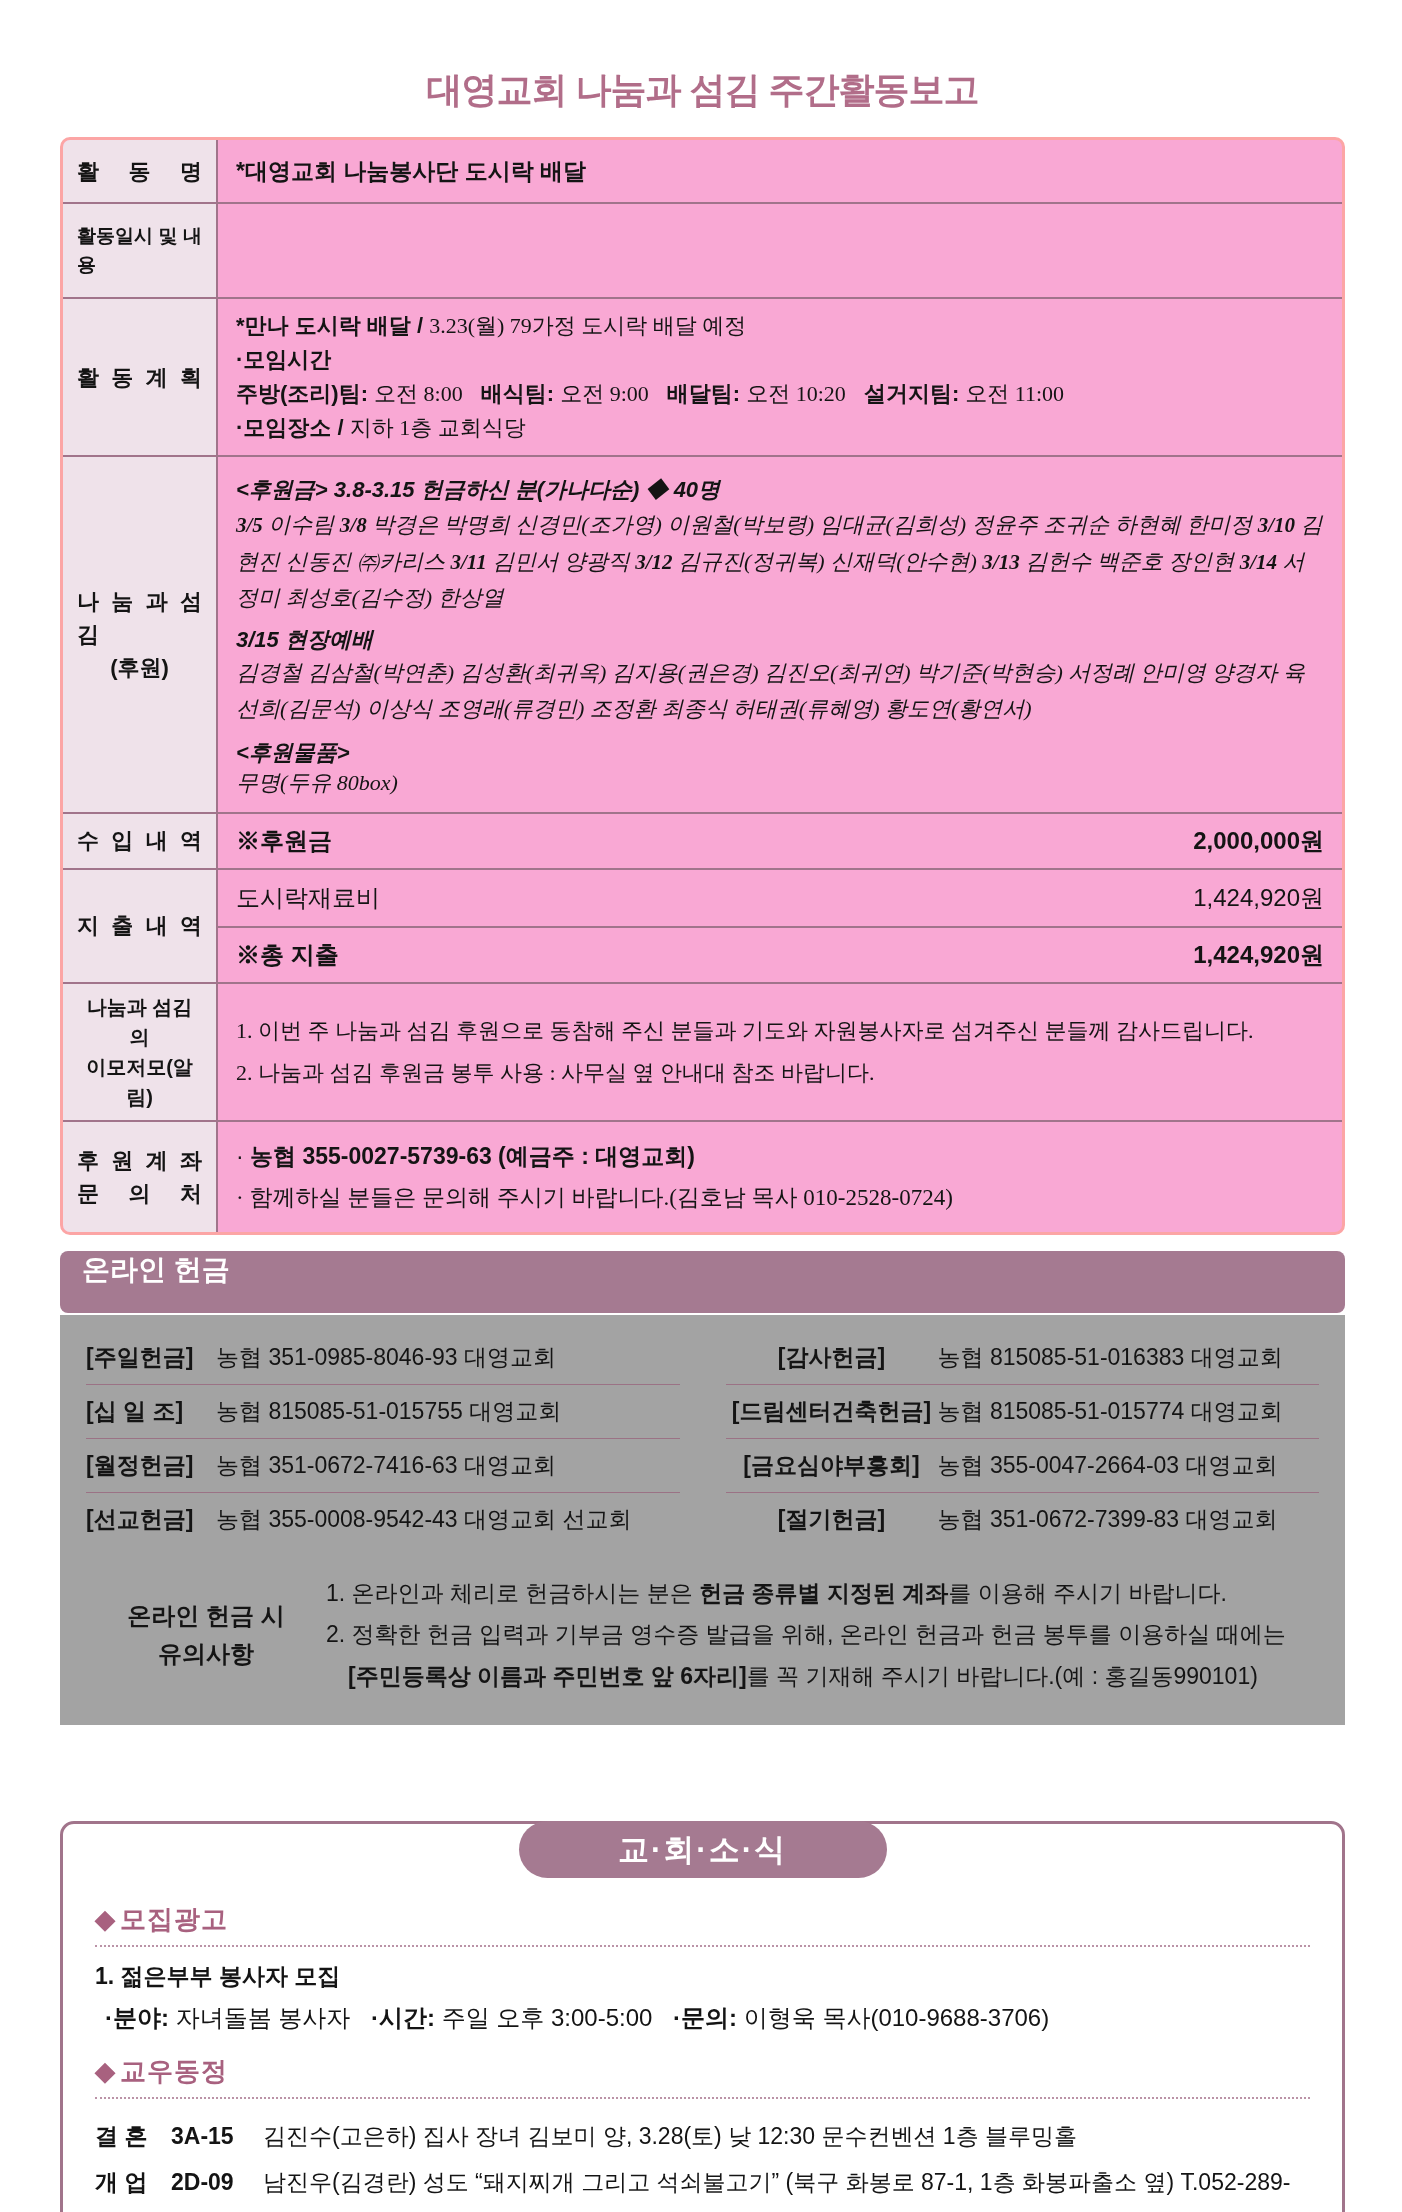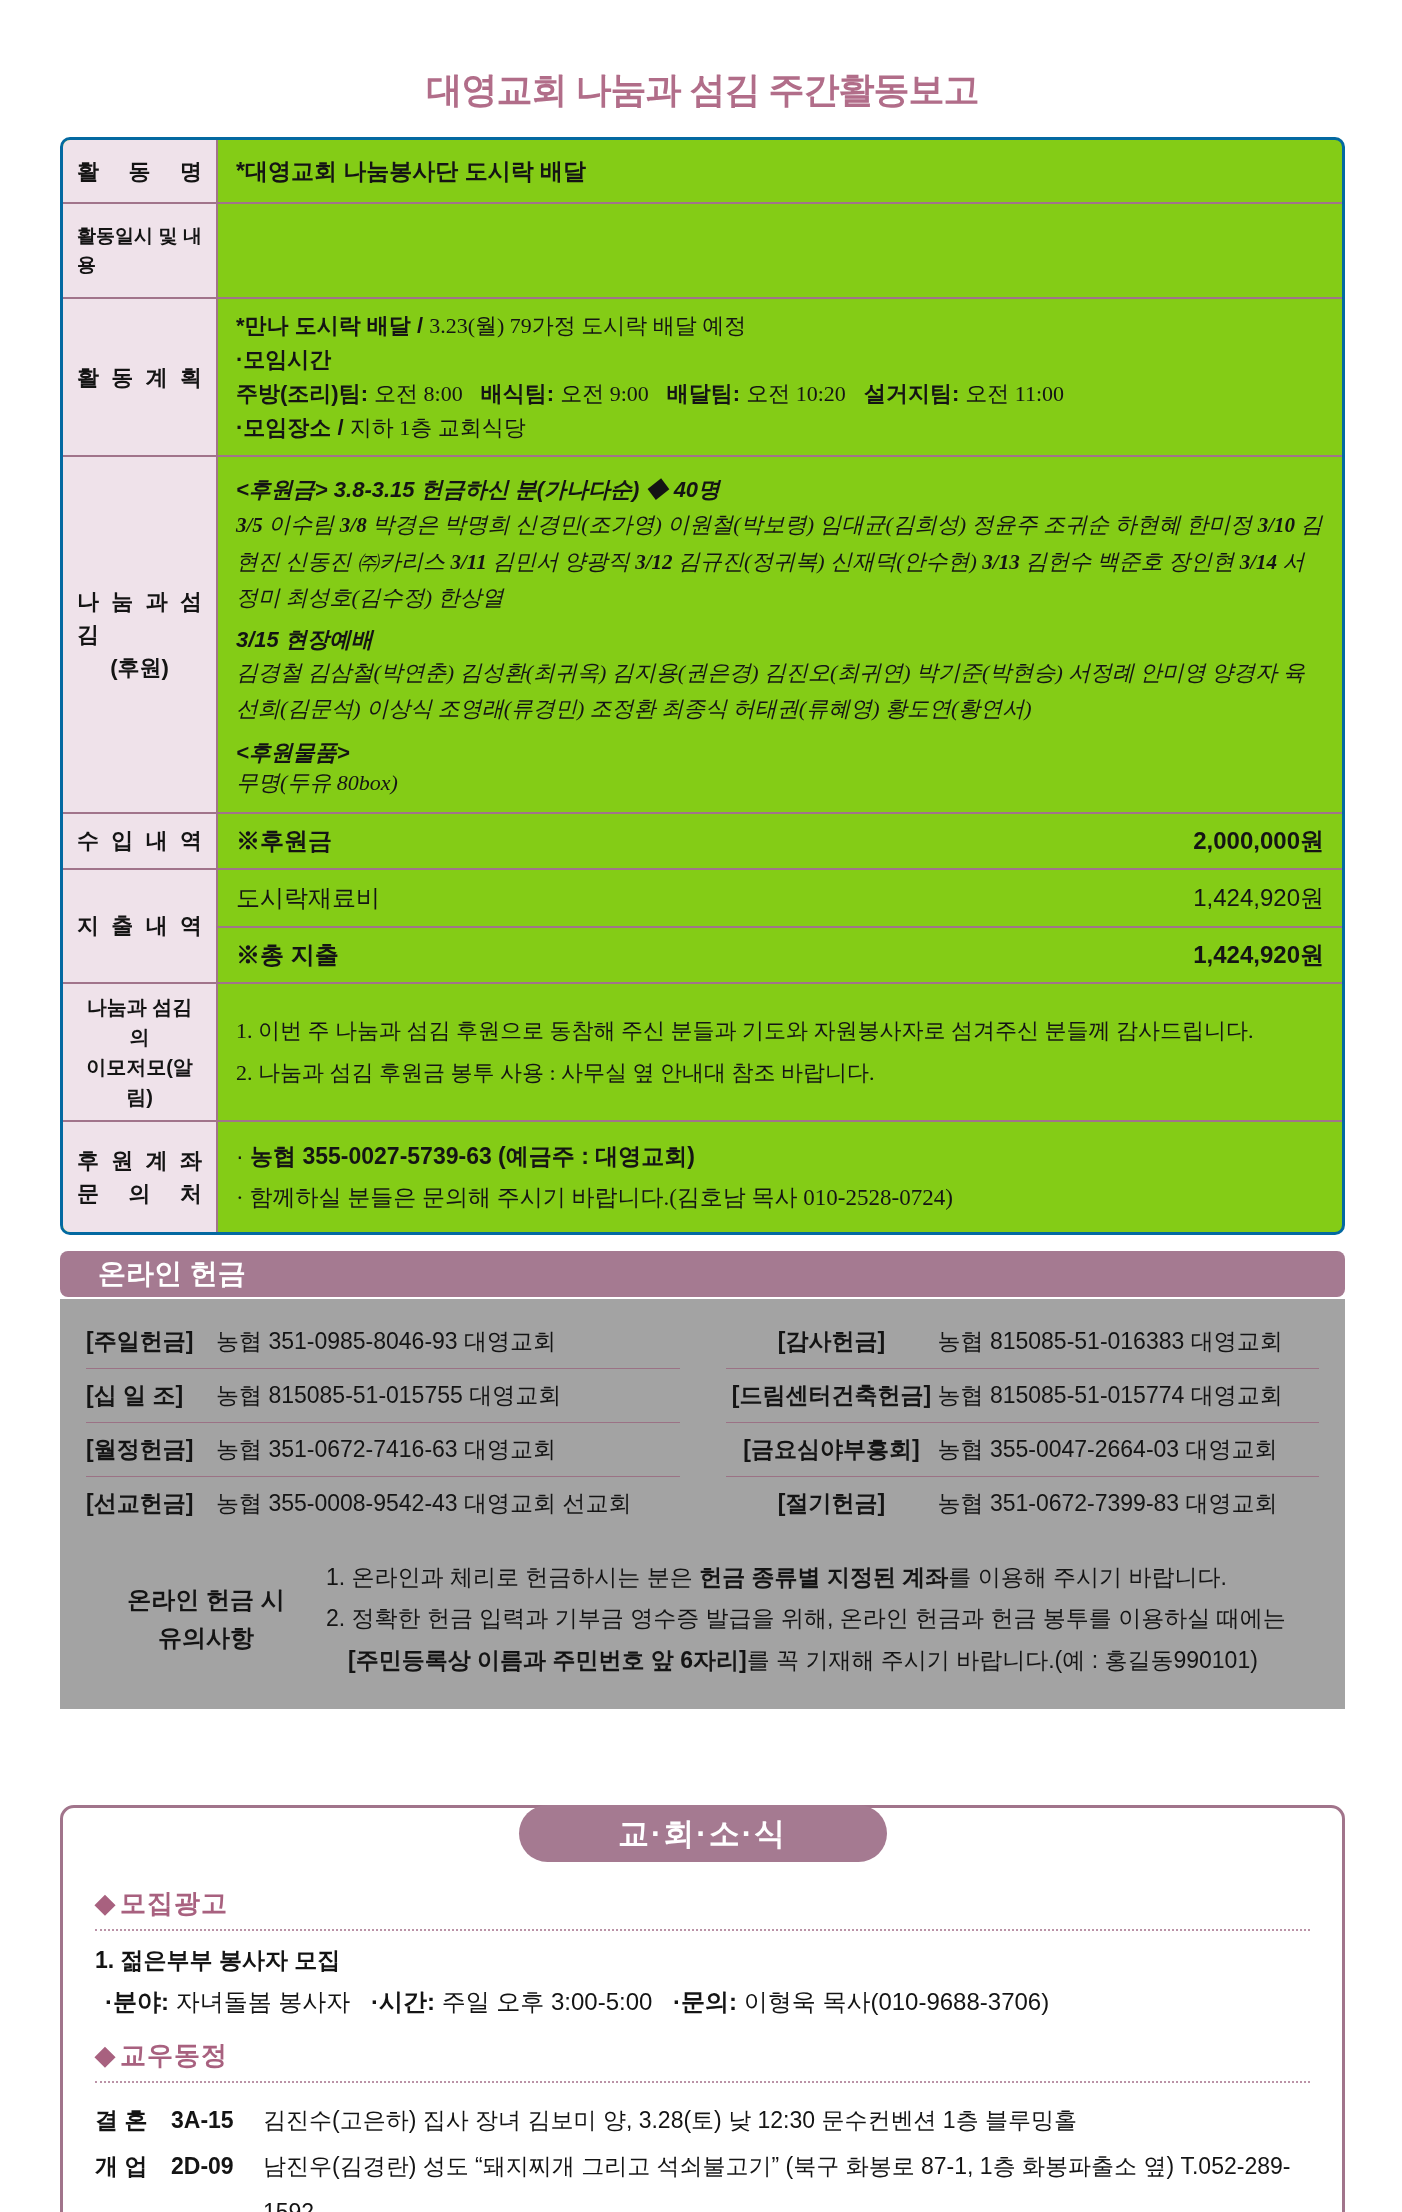--- a/index.html
+++ b/index.html
@@ -10,21 +10,21 @@
   }
   .content { position:absolute; left:60px; top:0; width:1285px; }
 
   
   .title {
     margin-top:66px; text-align:center;
     font-size:36px; font-weight:bold; color:#b16d89; letter-spacing:-1px;
   }
 
   
-  .rtable { margin-top:22px; border:3px solid #0369a1; border-radius:10px; overflow:hidden; background:#84cc16; }
+  .rtable { margin-top:22px; border:3px solid #fca5a5; border-radius:10px; overflow:hidden; background:#f9a8d4; }
   .trow { display:flex; border-top:2px solid #a1748b; }
   .trow:first-child { border-top:none; }
   .tlabel {
     width:155px; flex:0 0 155px; background:#efe2ea; border-right:2px solid #a1748b;
     display:flex; flex-direction:column; justify-content:center;
     padding:8px 14px; font-weight:bold; font-size:22px; line-height:1.5;
   }
   .jl { text-align:justify; text-align-last:justify; }
   .cl { text-align:center; text-align-last:center; }
   .sm { font-size:19px; }
@@ -58,22 +58,22 @@
   .money-line { display:flex; justify-content:space-between; align-items:center; font-size:24px; width:100%; }
   .sub { min-height:56px; display:flex; align-items:center; padding:0 18px; }
   .sub + .sub { border-top:2px solid #a1748b; }
   .sub .money-line { font-size:24px;text-align:center; }
 
   .note-line { font-size:22px; line-height:1.9; }
   .acct-line { font-size:23px; line-height:1.8; }
 
   
   .online-bar {
-    margin-top:16px; height:46px; background:#a57a91; border-radius:8px;
-    display:flex; align-items:center; padding:0 38px;
+    margin-top:16px; height:62px; background:#a57a91; border-radius:8px;
+    display:flex; padding:0 22px;
     color:#ffffff; font-size:28px; font-weight:bold;
   }
   .online-body { background:#a3a3a3; padding:16px 26px 28px; margin-top:2px; }
   .acct-grid { display:flex; gap:46px; }
   .acct-col { flex:1; display:flex; flex-direction:column; }
   .acct-row { display:flex; align-items:center; min-height:54px; border-bottom:1.5px solid #9b7285; font-size:23px; }
   .acct-row.last { border-bottom:none; }
   .acct-row .lbl { font-weight:bold; flex:0 0 130px; }
   .acct-col.right .lbl { flex:0 0 212px; text-align:center; }
   .notes { display:flex; margin-top:26px; }

